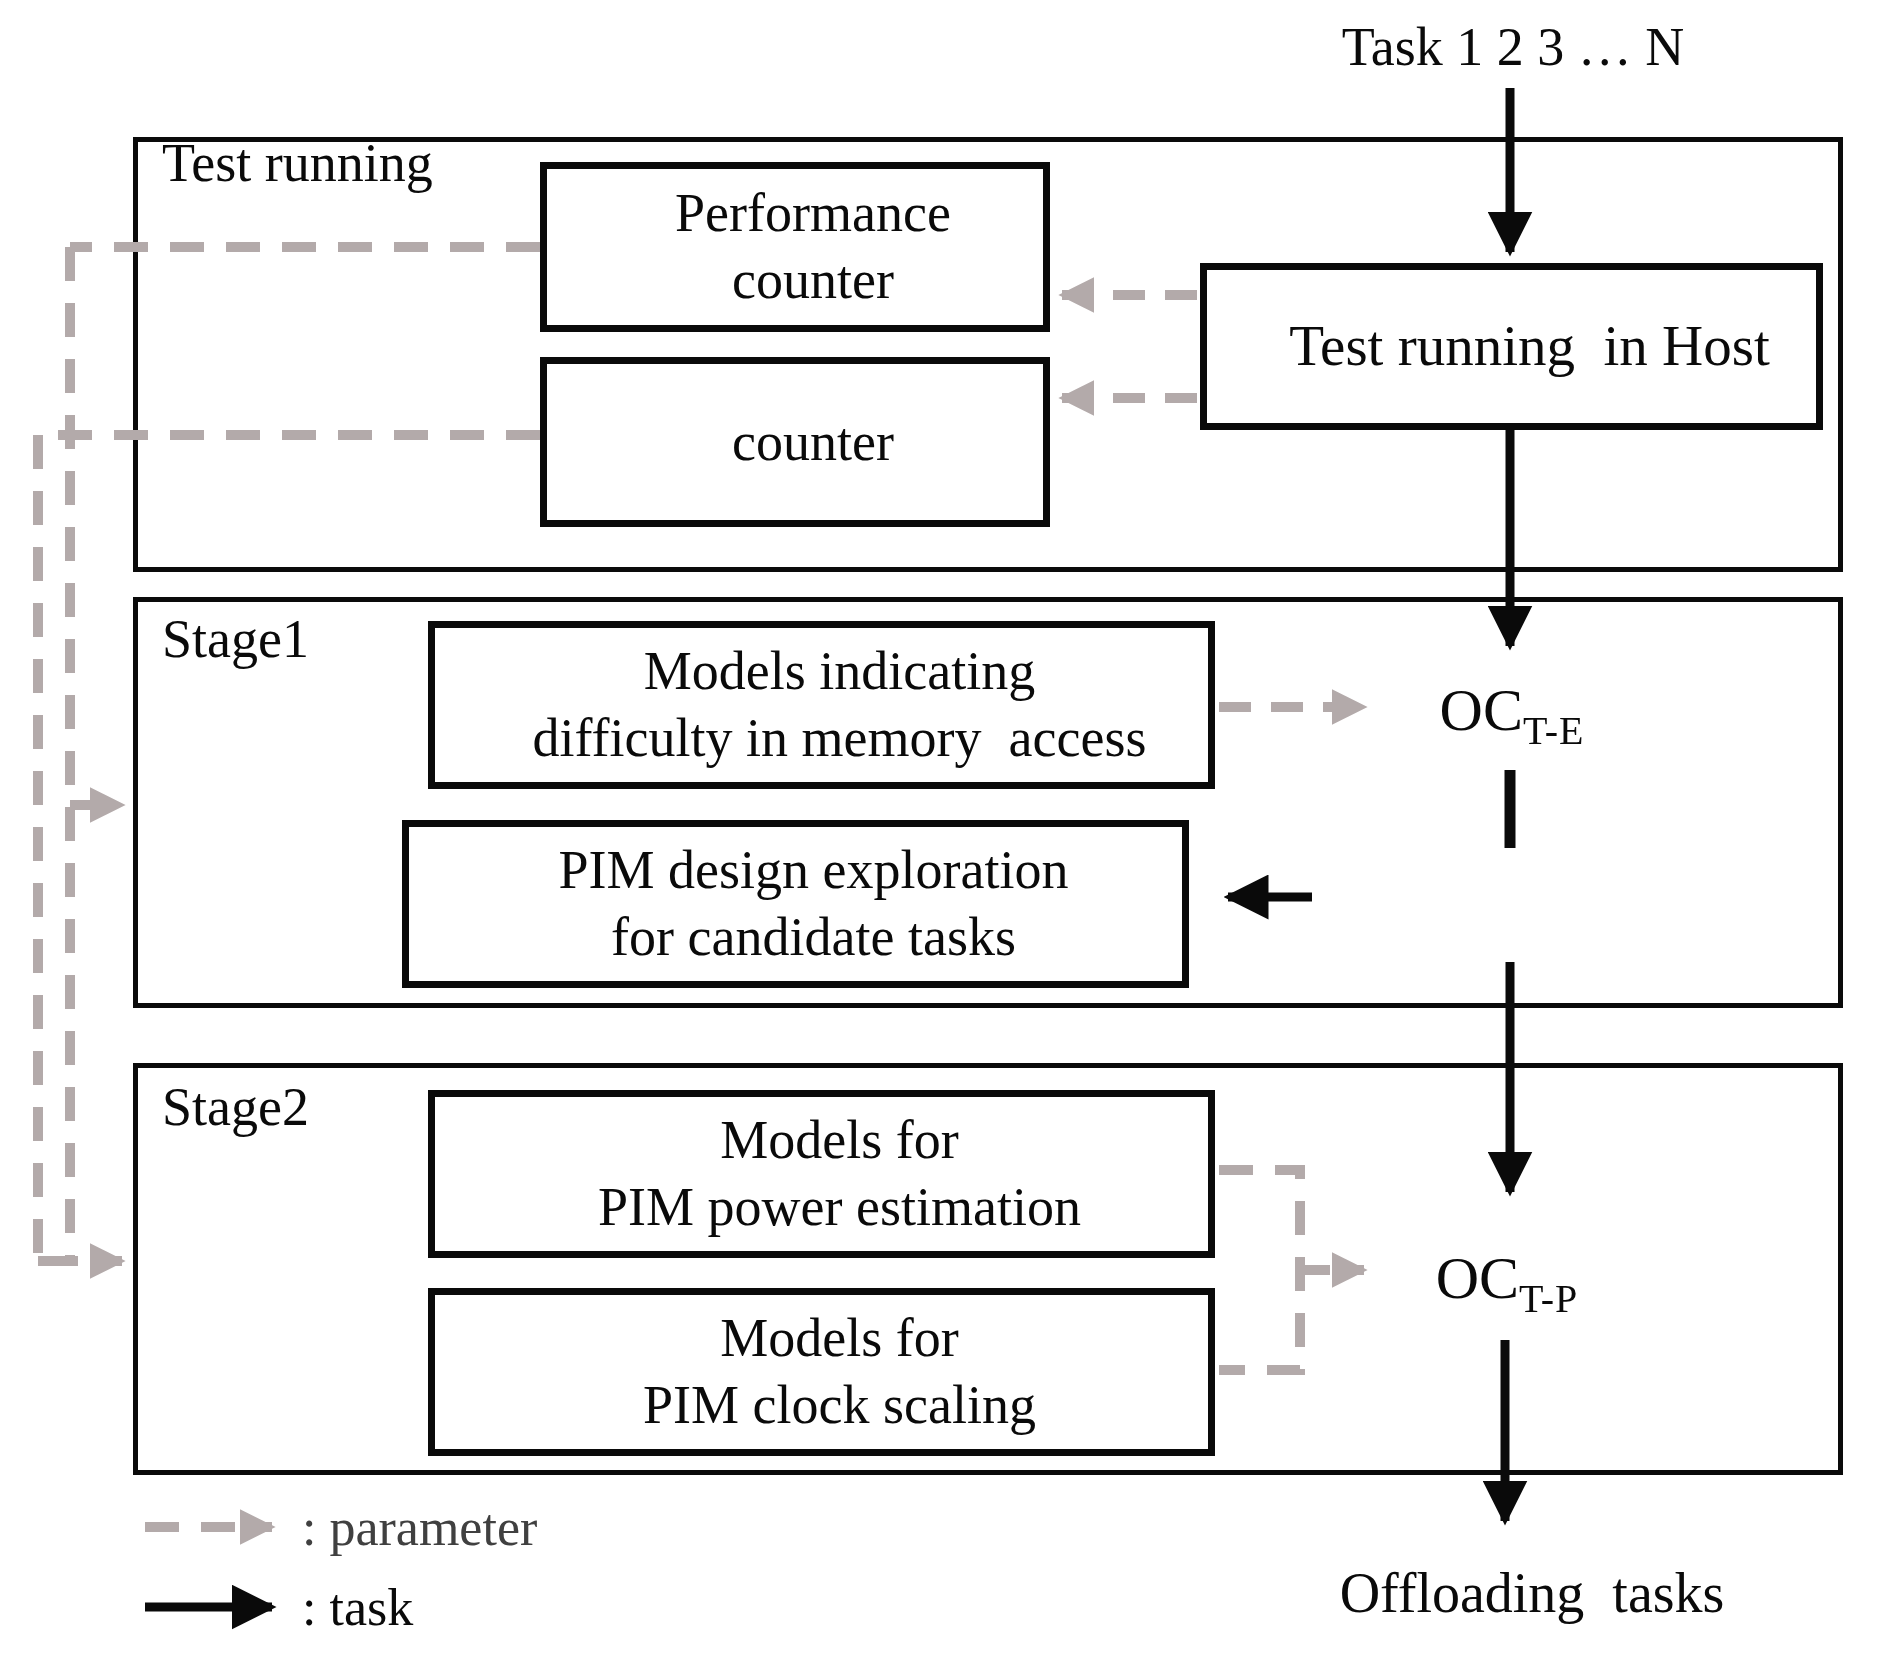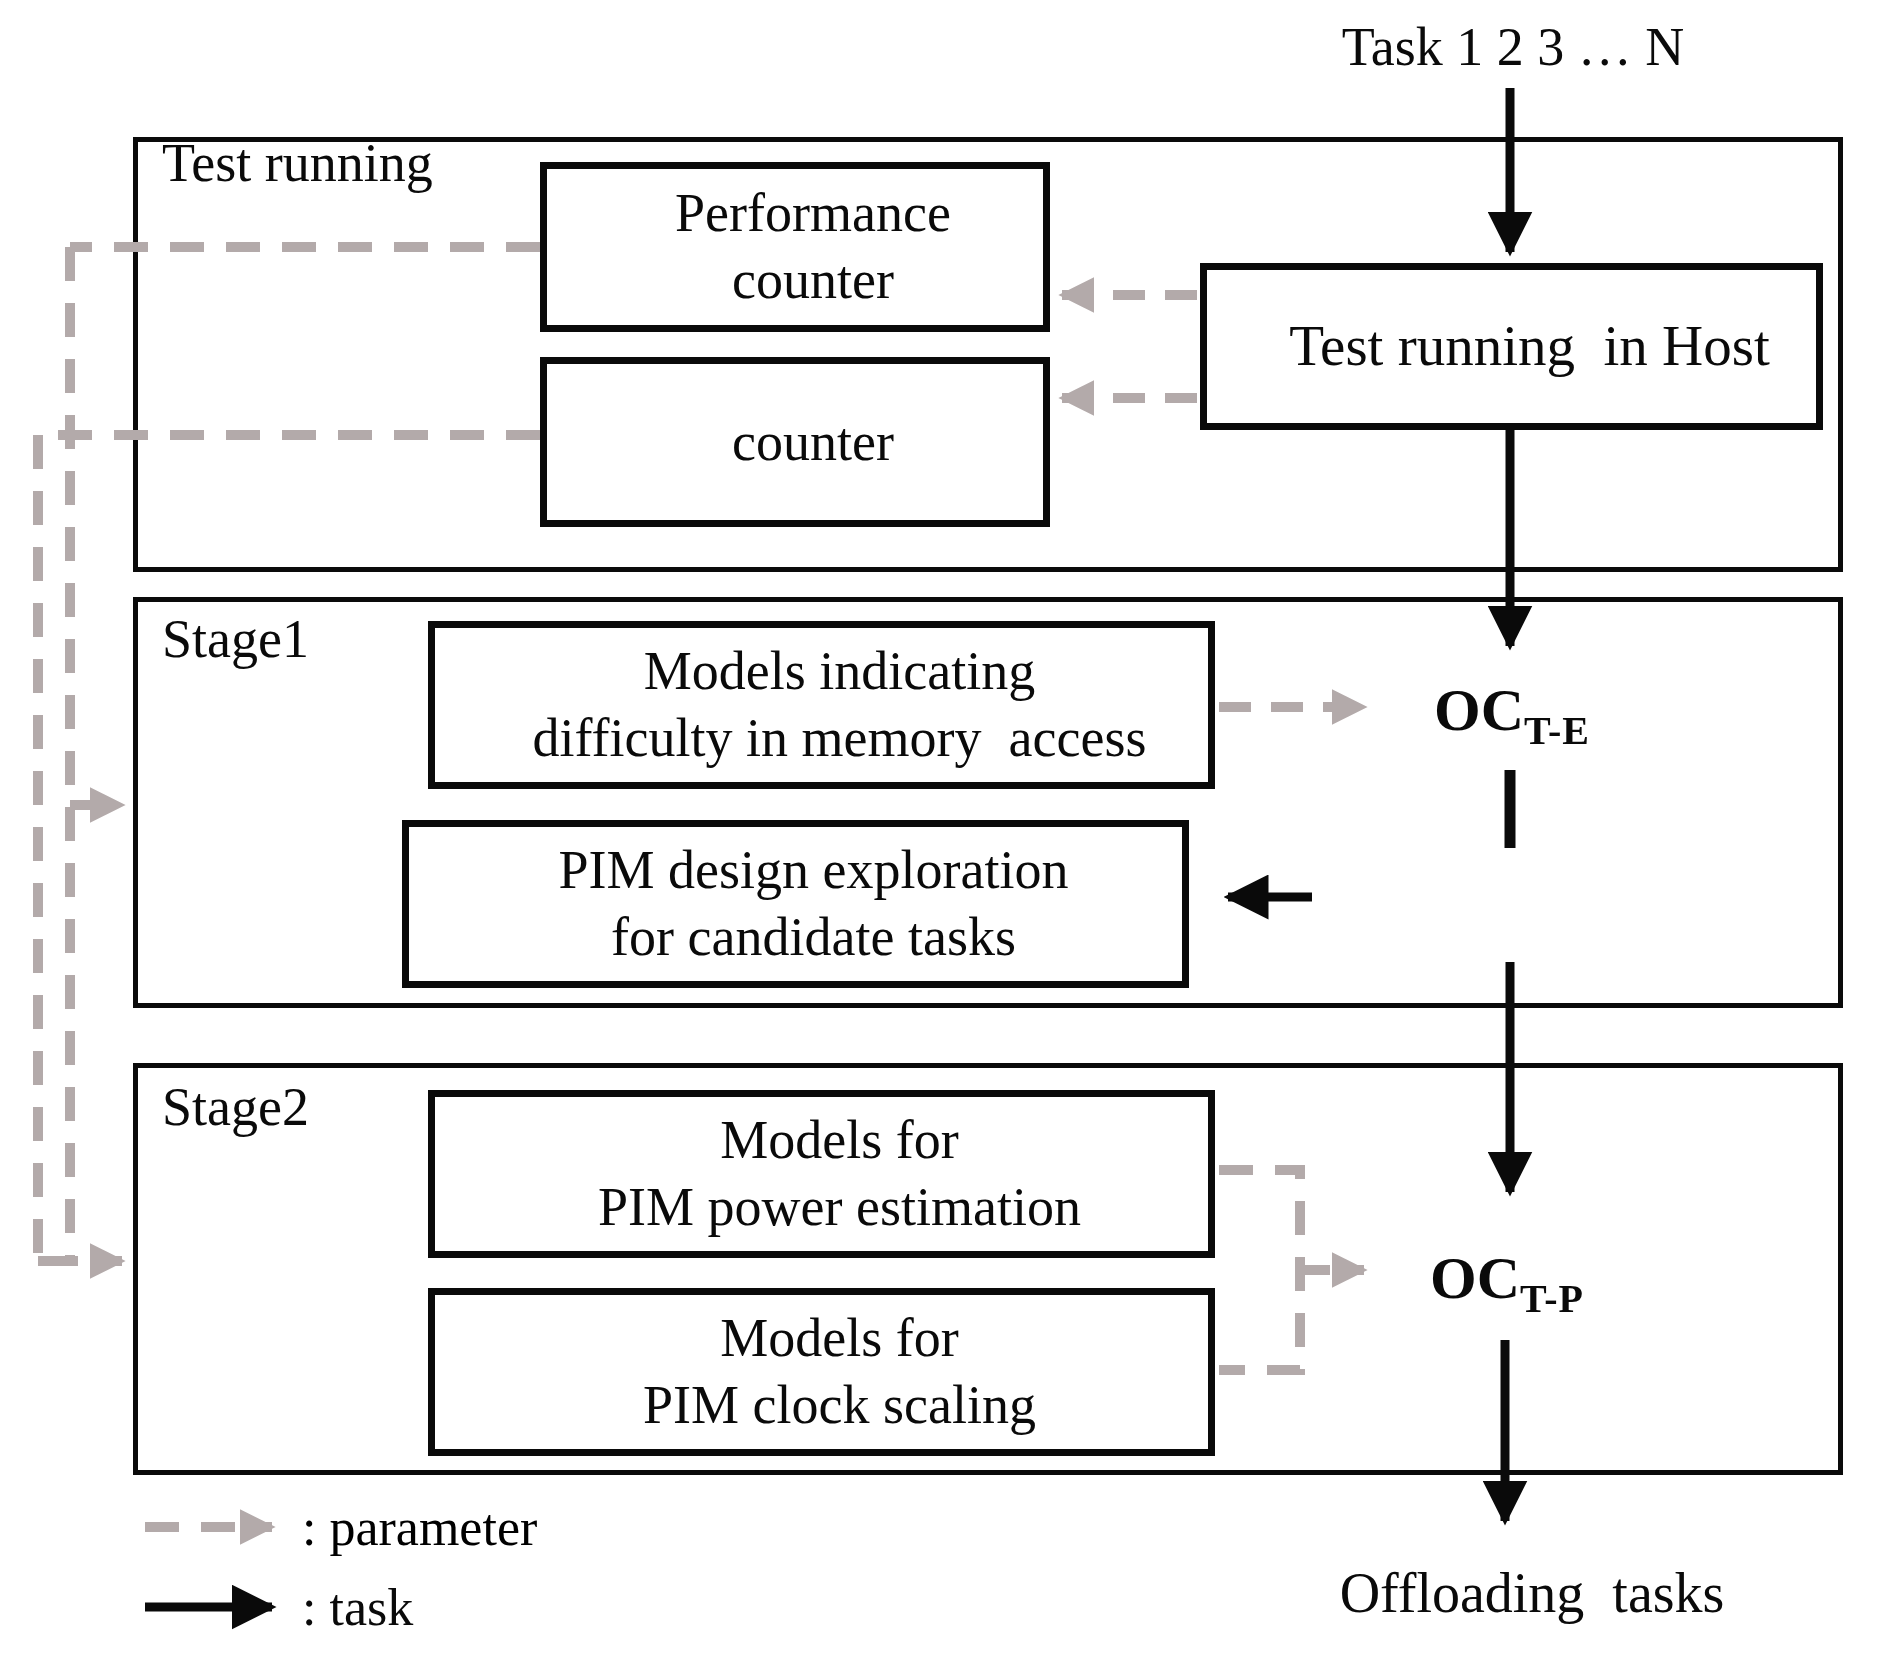--- a/index.html
+++ b/index.html
@@ -43,34 +43,33 @@
     transform: translate(-50%, -50%);
     font-size: 56px;
     white-space: pre;
     text-align: center;
   }
   .oc-label {
     position: absolute;
     transform: translate(-50%, -50%);
     white-space: nowrap;
     font-size: 60px;
-    font-weight: bold;
   }
   .oc-sub {
     font-size: 40px;
     position: relative;
     top: 14px;
     letter-spacing: 1px;
   }
   .legend-text {
     position: absolute;
     font-size: 52px;
     white-space: pre;
   }
-  .legend-text.param { color: #000000; }
+  .legend-text.param { color: #404040; }
   svg.lines {
     position: absolute;
     left: 0; top: 0;
     pointer-events: none;
   }
 </style>
 </head>
 <body>
 
 <div id="canvas">

